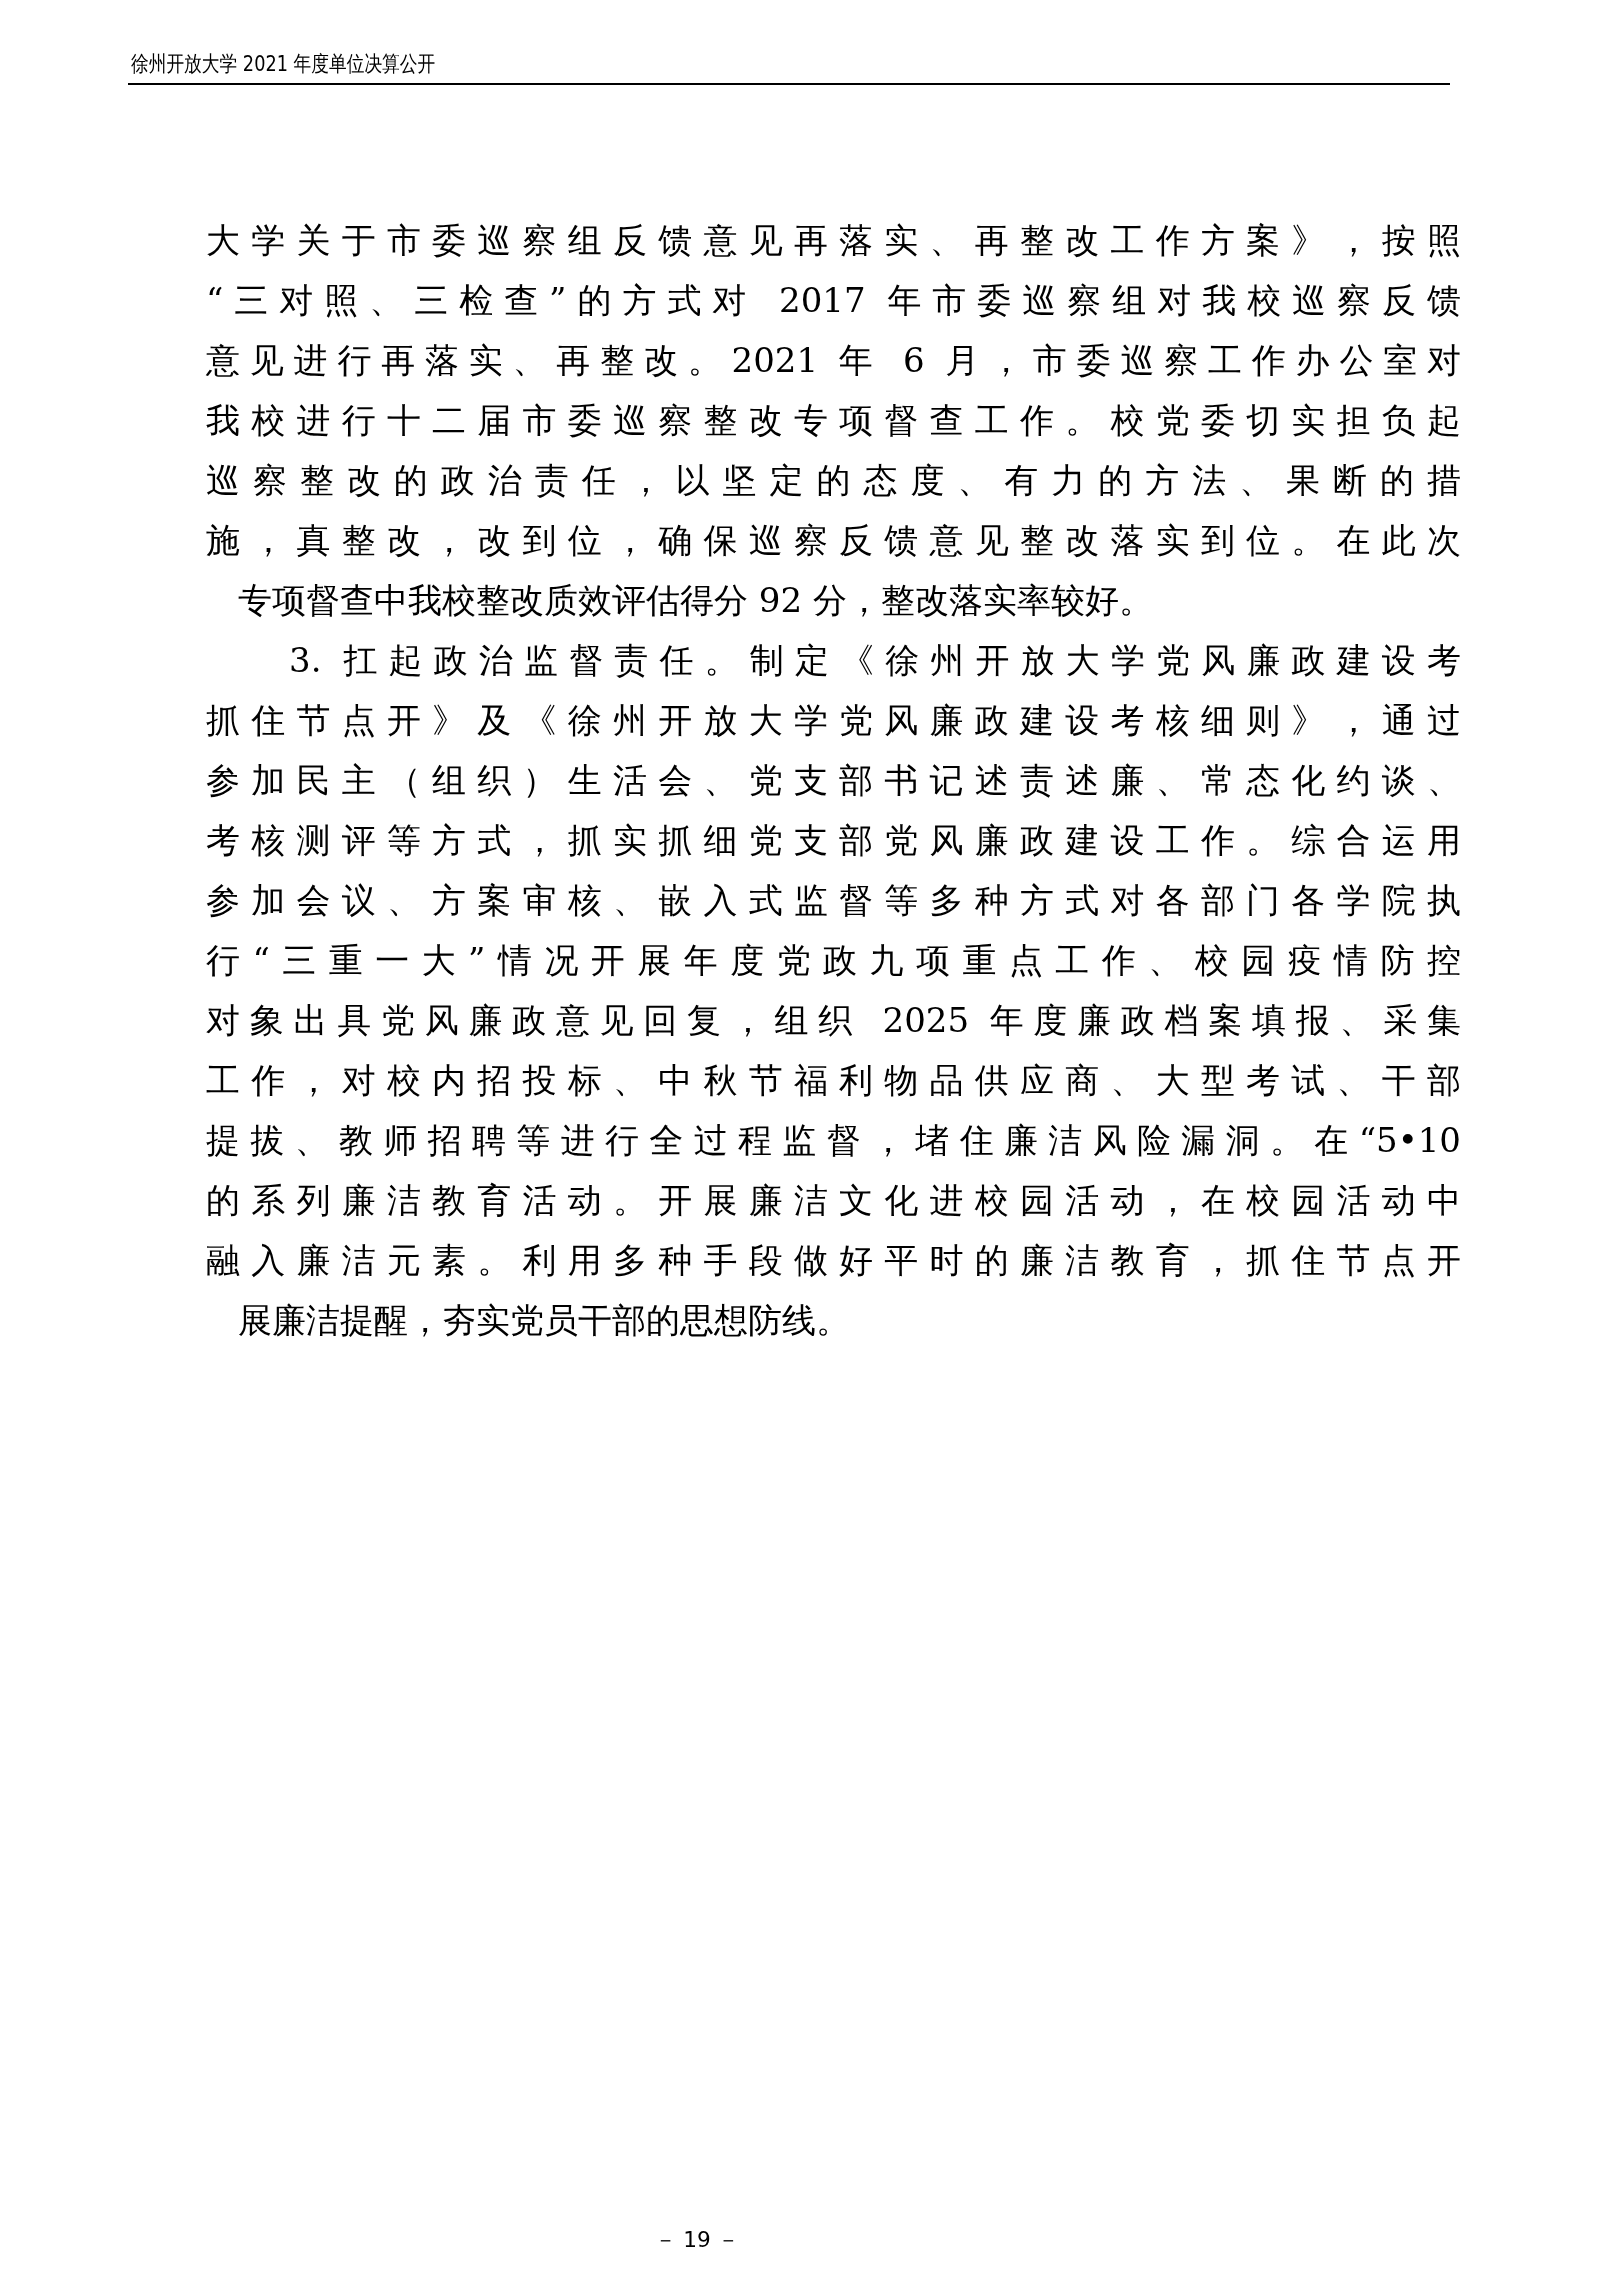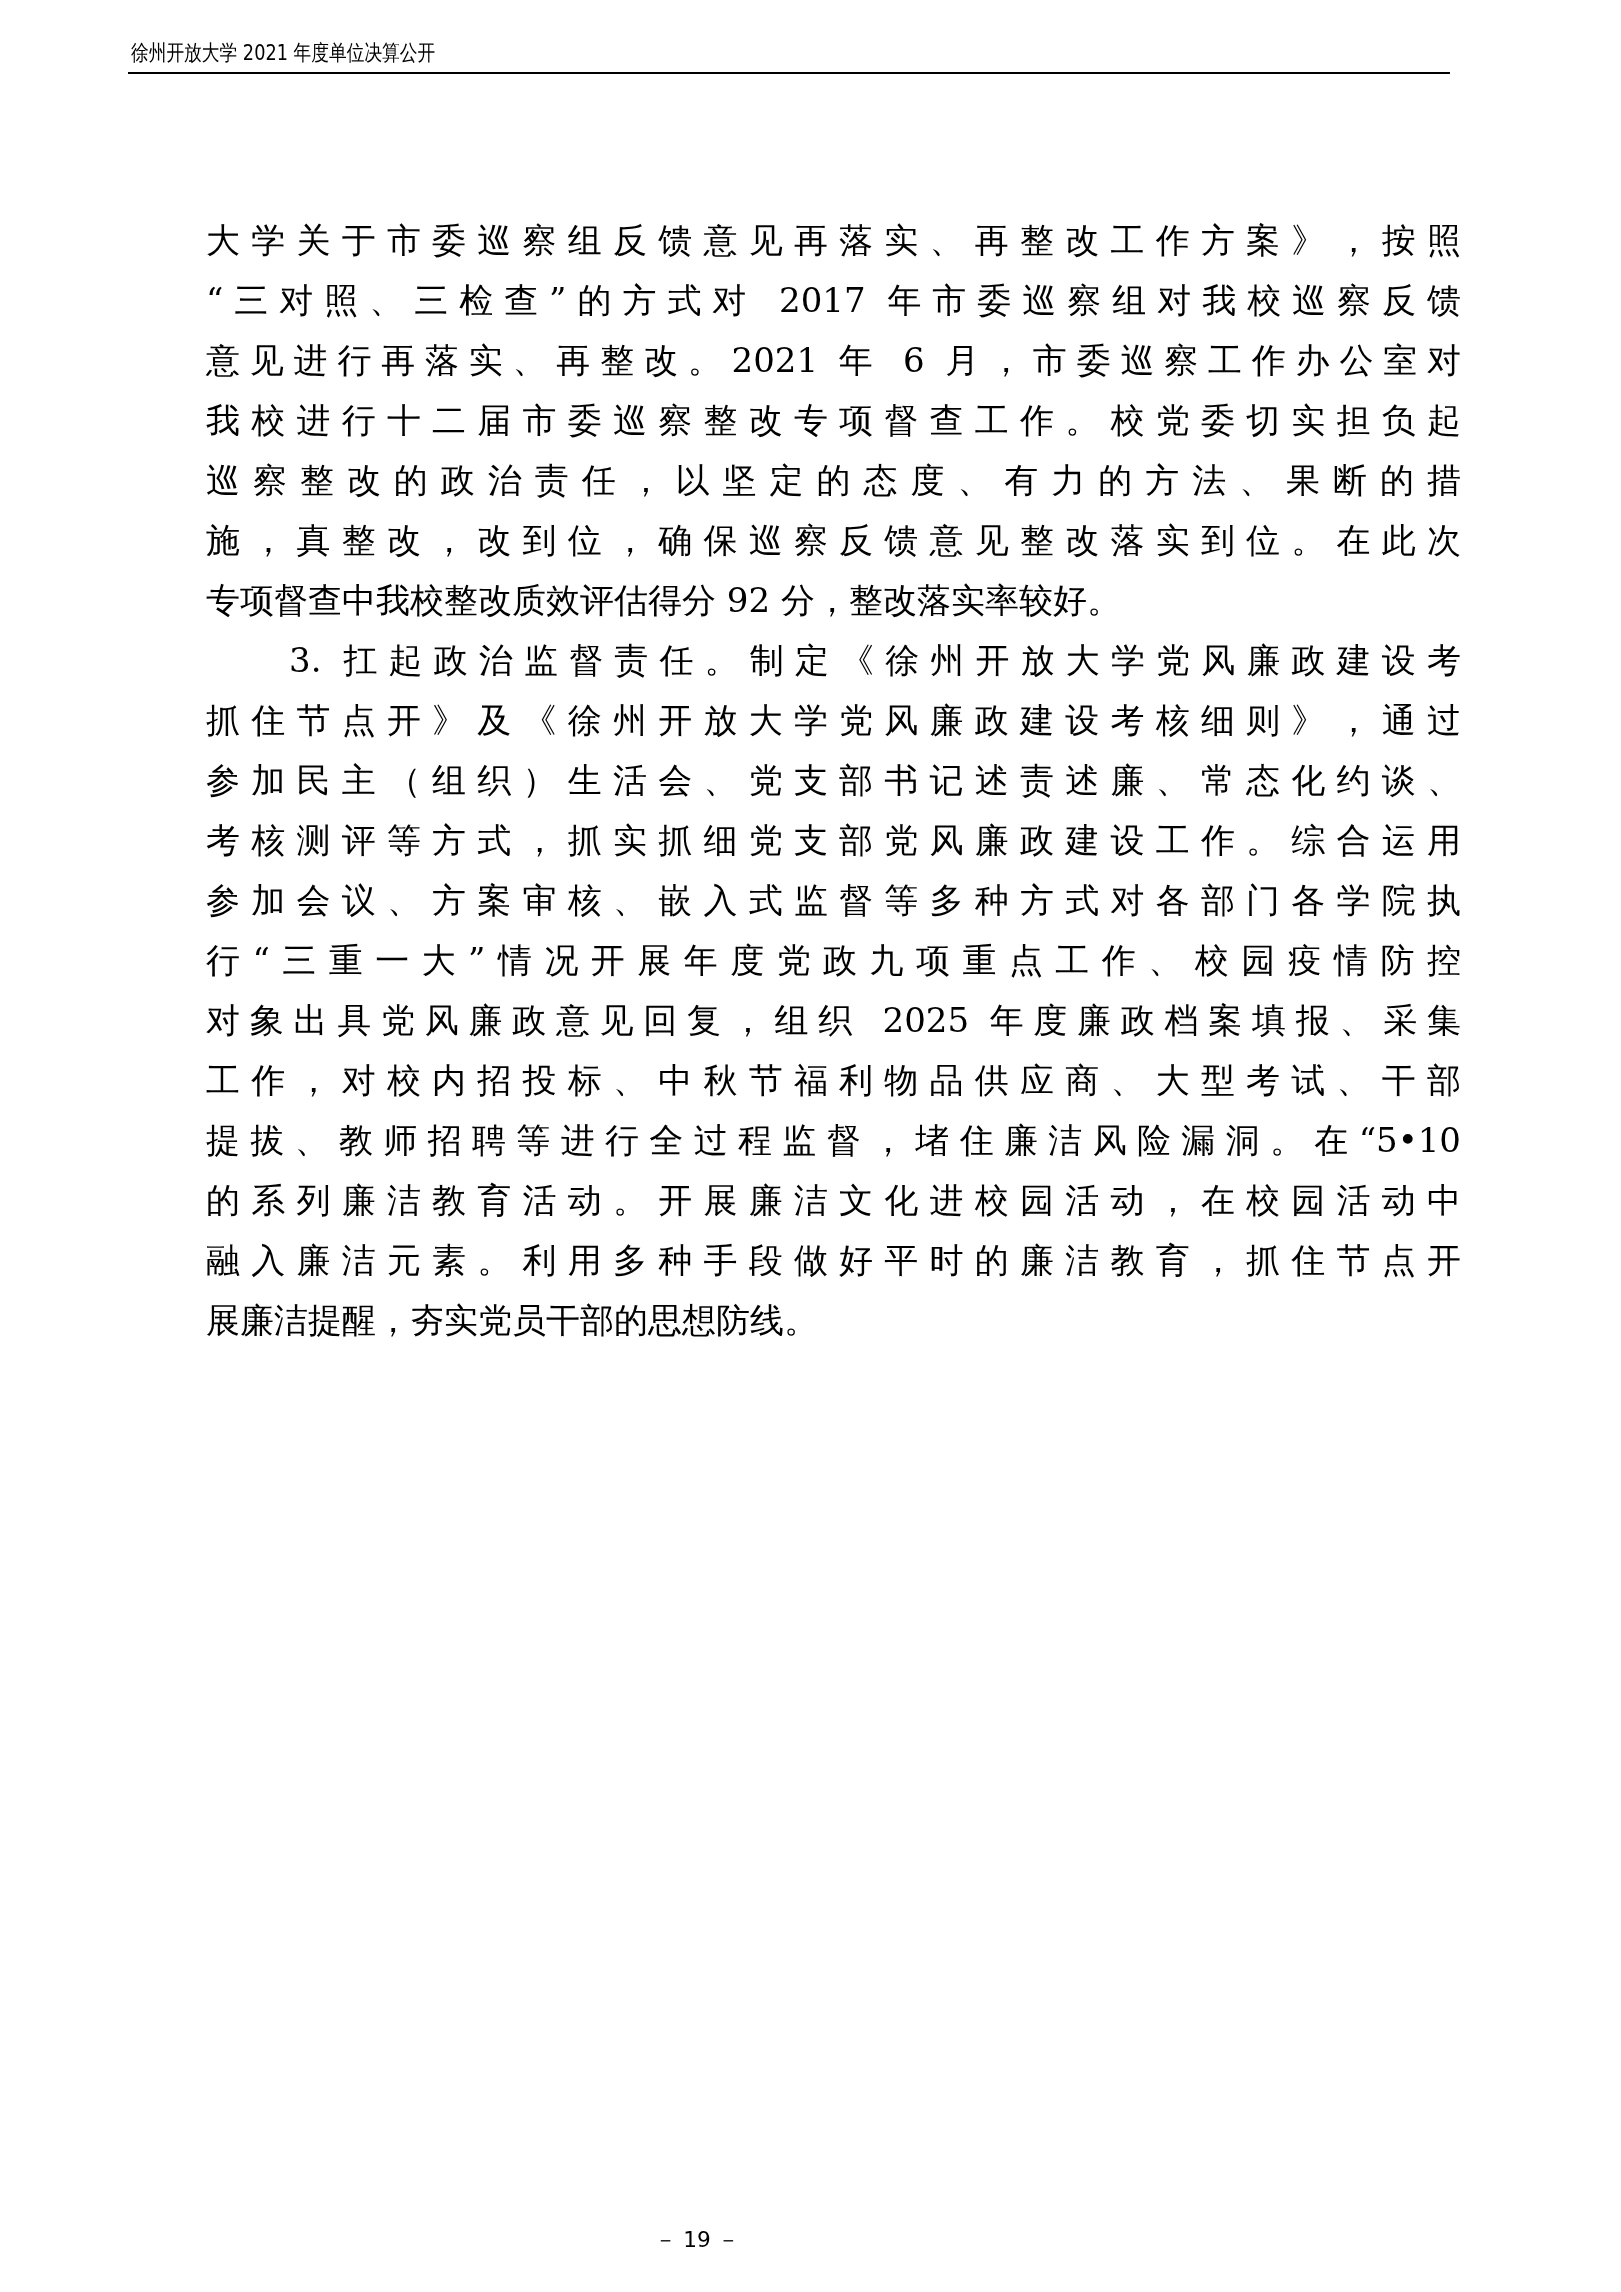--- a/index.html
+++ b/index.html
@@ -11,21 +11,21 @@
     width: 1621px;
     height: 2293px;
     position: relative;
     overflow: hidden;
     color: #000000;
     font-family: "DejaVu Serif", "Liberation Serif", serif;
   }
   .page-header {
     position: absolute;
     left: 128px;
-    top: 35px;
+    top: 46px;
     width: 1322px;
     height: 39px;
   }
   .header-title {
     position: absolute;
     left: 2.9px;
     top: 3.9px;
     font-family: "DejaVu Sans", "Liberation Sans", sans-serif;
     font-size: 21.6px;
     line-height: 27.4px;
@@ -57,20 +57,21 @@
     height: 60px;
     line-height: 60px;
     font-size: 34px;
     white-space: nowrap;
     text-align: justify;
     text-align-last: justify;
     letter-spacing: 0;
   }
   .line.last {
     text-align-last: left;
+    margin-left: 32px;
   }
   .line.indent {
     padding-left: 83px;
   }
   .page-footer {
     position: absolute;
     left: 0;
     width: 1394px;
     top: 2225px;
     text-align: center;

